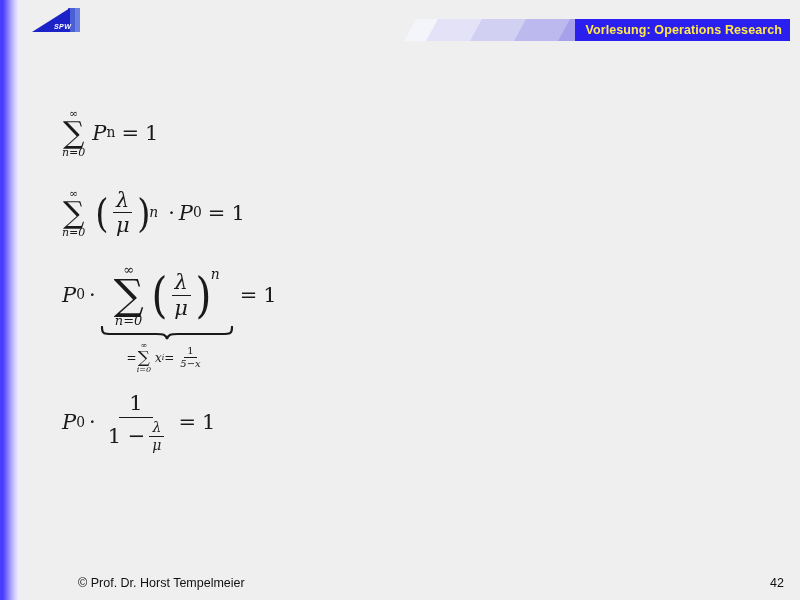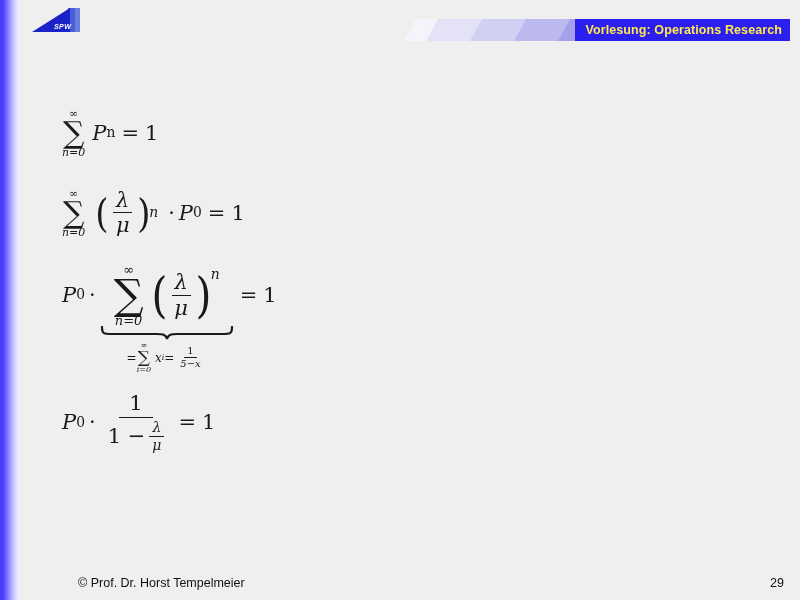--- a/index.html
+++ b/index.html
@@ -364,14 +364,14 @@
     </span>
   </div>
 
 </div>
 
 <div class="footer">
   <div class="footer-copy">
     <span>©</span>
     <span>Prof. Dr. Horst Tempelmeier</span>
   </div>
-  <div class="footer-page">29</div>
+  <div class="footer-page">42</div>
 </div>
 
 </body></html>

